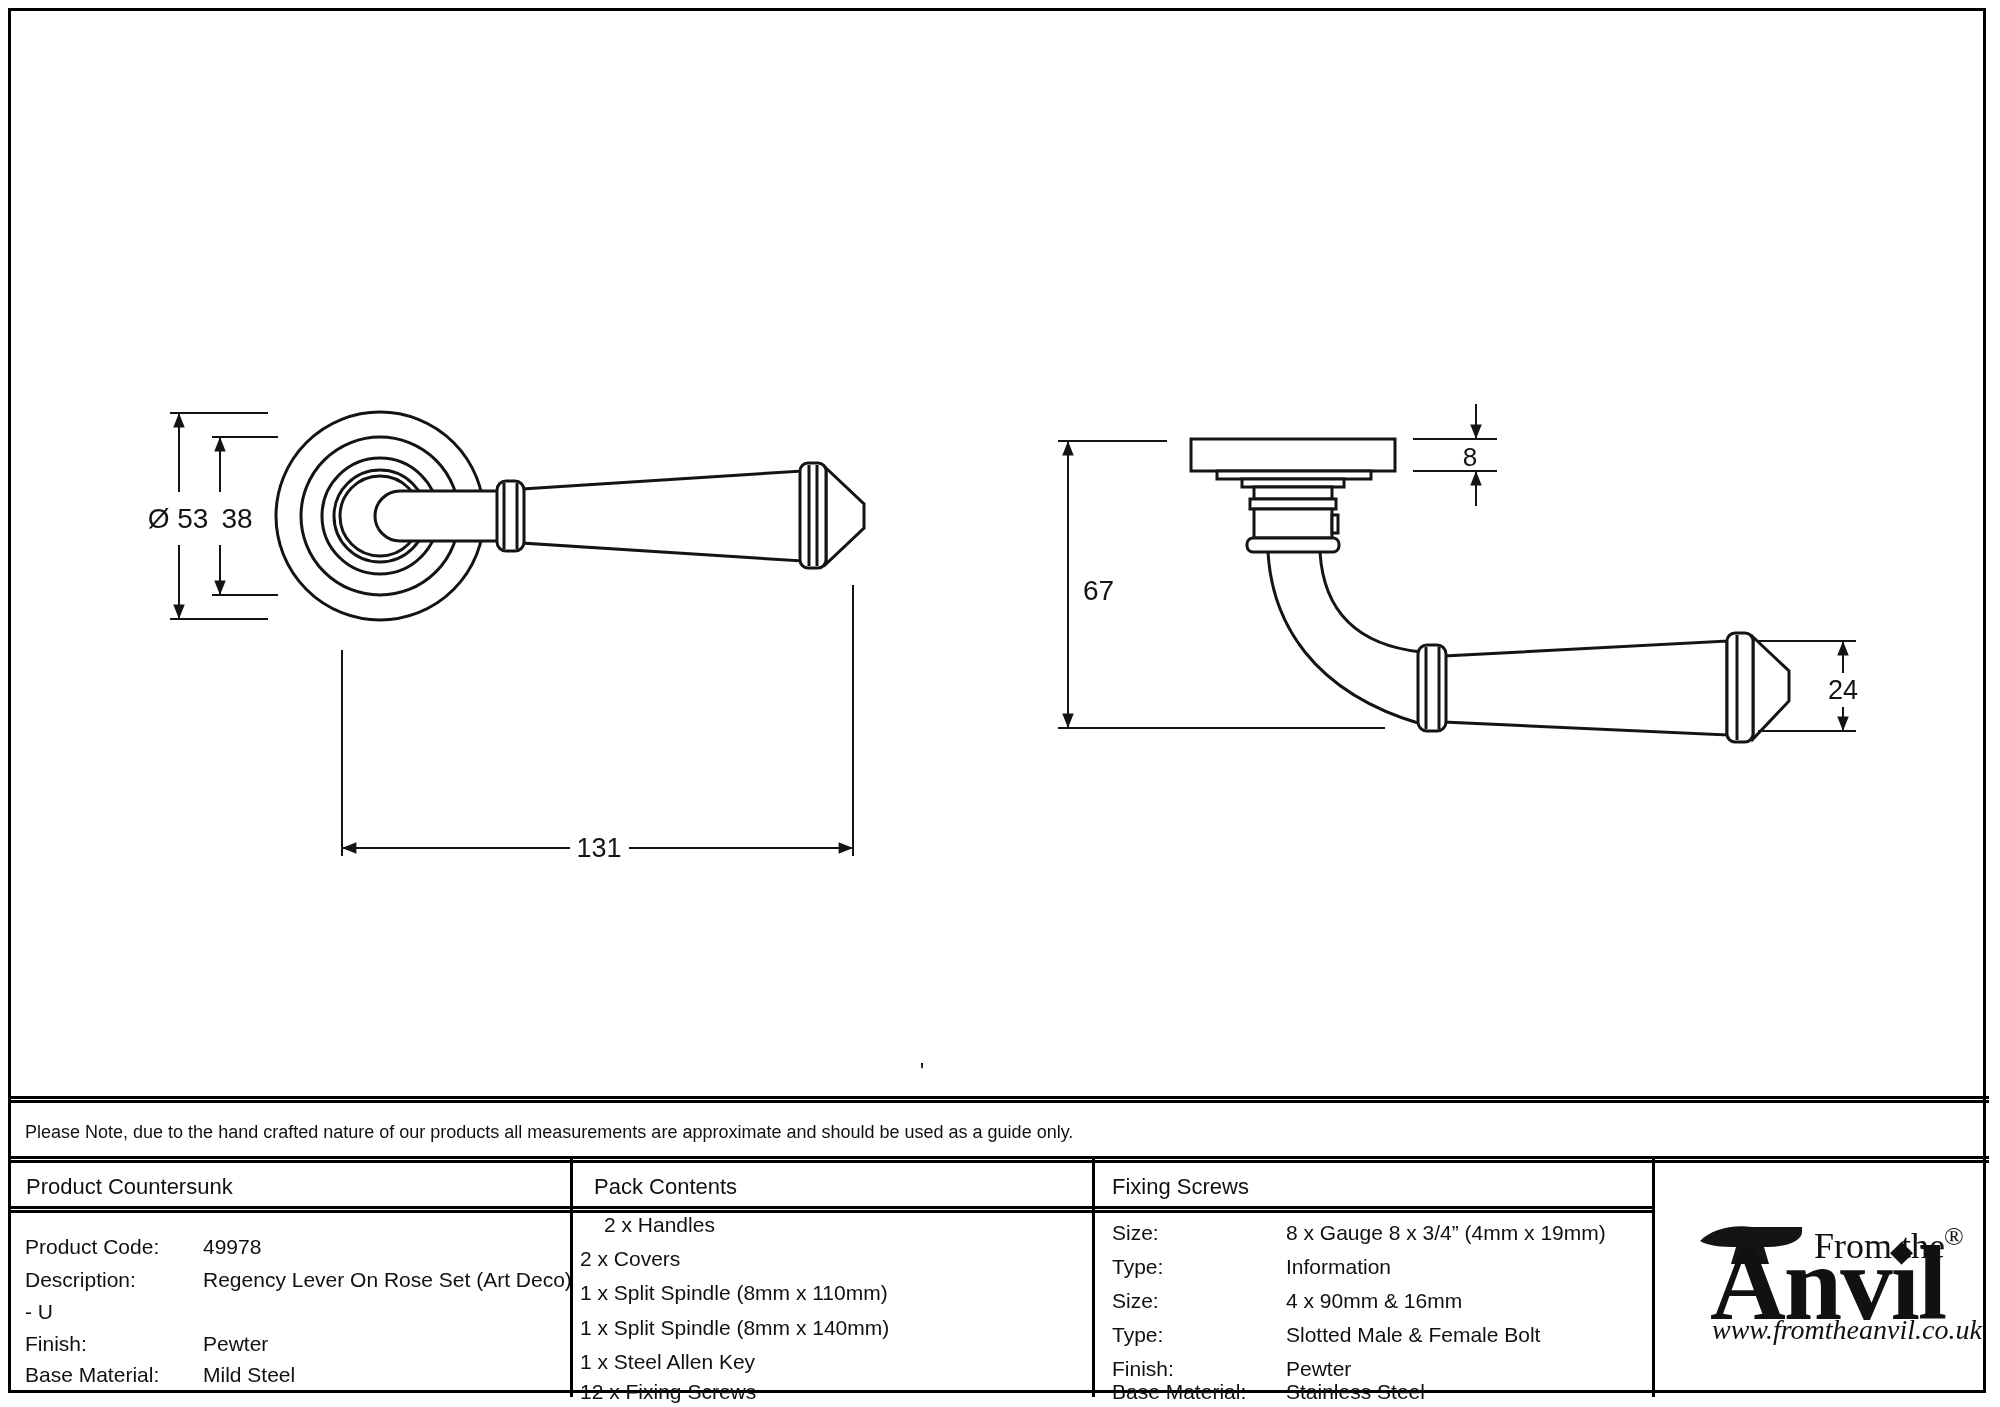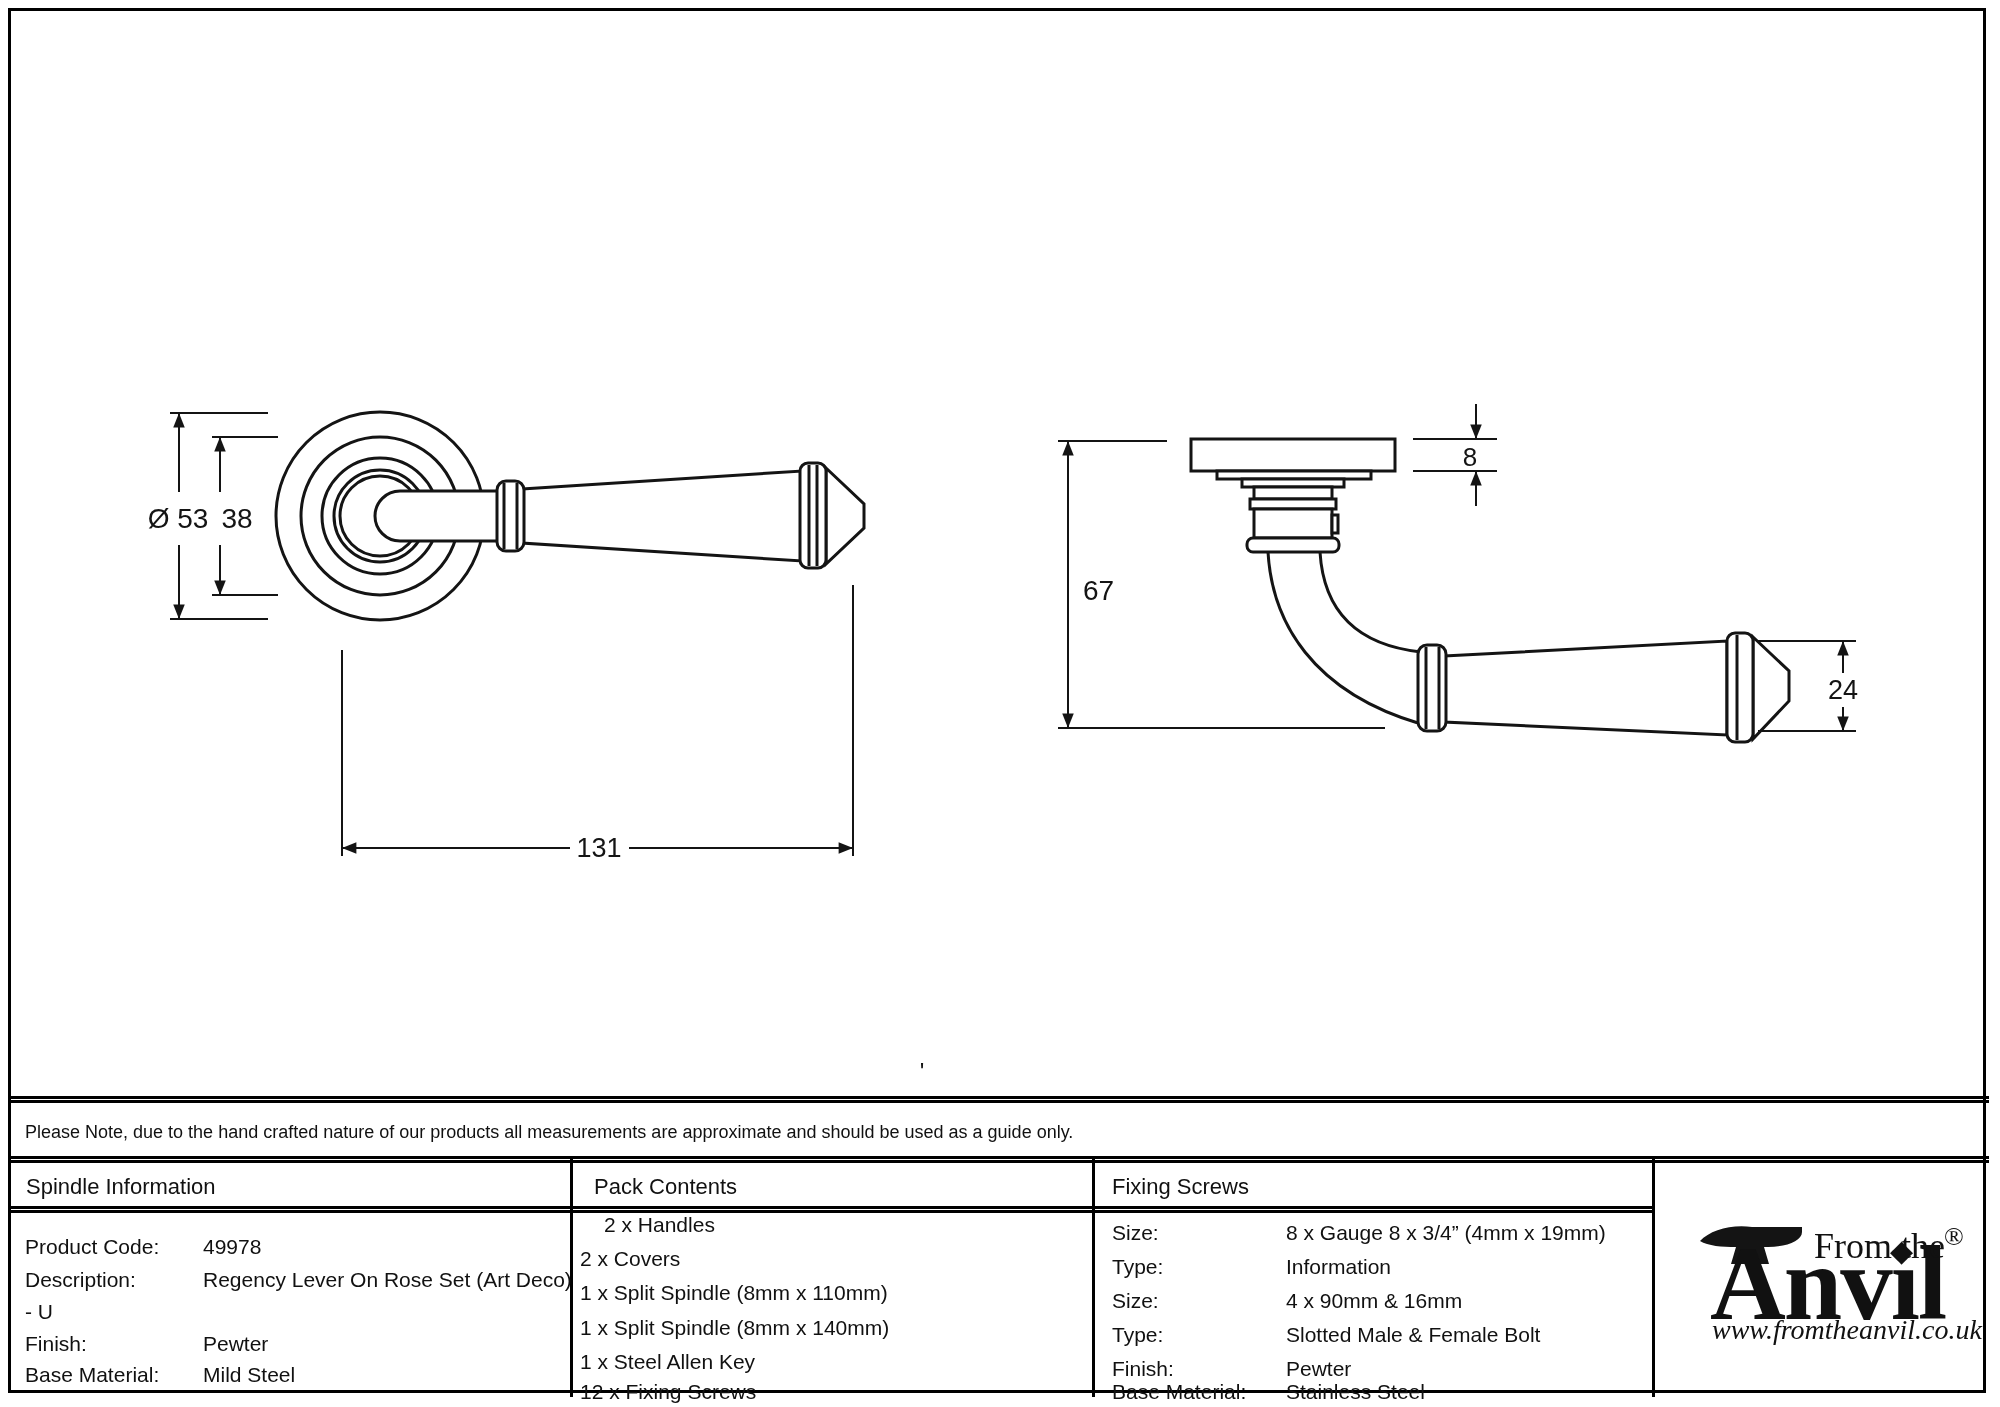--- a/index.html
+++ b/index.html
@@ -125,21 +125,21 @@
 
   <div class="dline" style="left:11px;top:1096px;width:1978px;"></div>
   <div class="txt note" style="left:25px;top:1123px;">Please Note, due to the hand crafted nature of our products all measurements are approximate and should be used as a guide only.</div>
 
   <div class="dline" style="left:11px;top:1156px;width:1978px;"></div>
   <div class="dline" style="left:11px;top:1206px;width:1644px;"></div>
   <div class="vline" style="left:570px;top:1156px;height:241px;"></div>
   <div class="vline" style="left:1092px;top:1156px;height:241px;"></div>
   <div class="vline" style="left:1652px;top:1156px;height:241px;"></div>
 
-  <div class="txt th" style="left:26px;top:1176px;">Spindle Information</div>
+  <div class="txt th" style="left:26px;top:1176px;">Product Countersunk</div>
   <div class="txt th" style="left:594px;top:1176px;">Pack Contents</div>
   <div class="txt th" style="left:1112px;top:1176px;">Fixing Screws</div>
 
   <div class="txt td" style="left:25px;top:1236px;">Product Code:</div>
   <div class="txt td" style="left:203px;top:1236px;">49978</div>
   <div class="txt td" style="left:25px;top:1269px;">Description:</div>
   <div class="txt td" style="left:203px;top:1269px;">Regency Lever On Rose Set (Art Deco)</div>
   <div class="txt td" style="left:25px;top:1301px;">- U</div>
   <div class="txt td" style="left:203px;top:1301px;"></div>
   <div class="txt td" style="left:25px;top:1333px;">Finish:</div>

